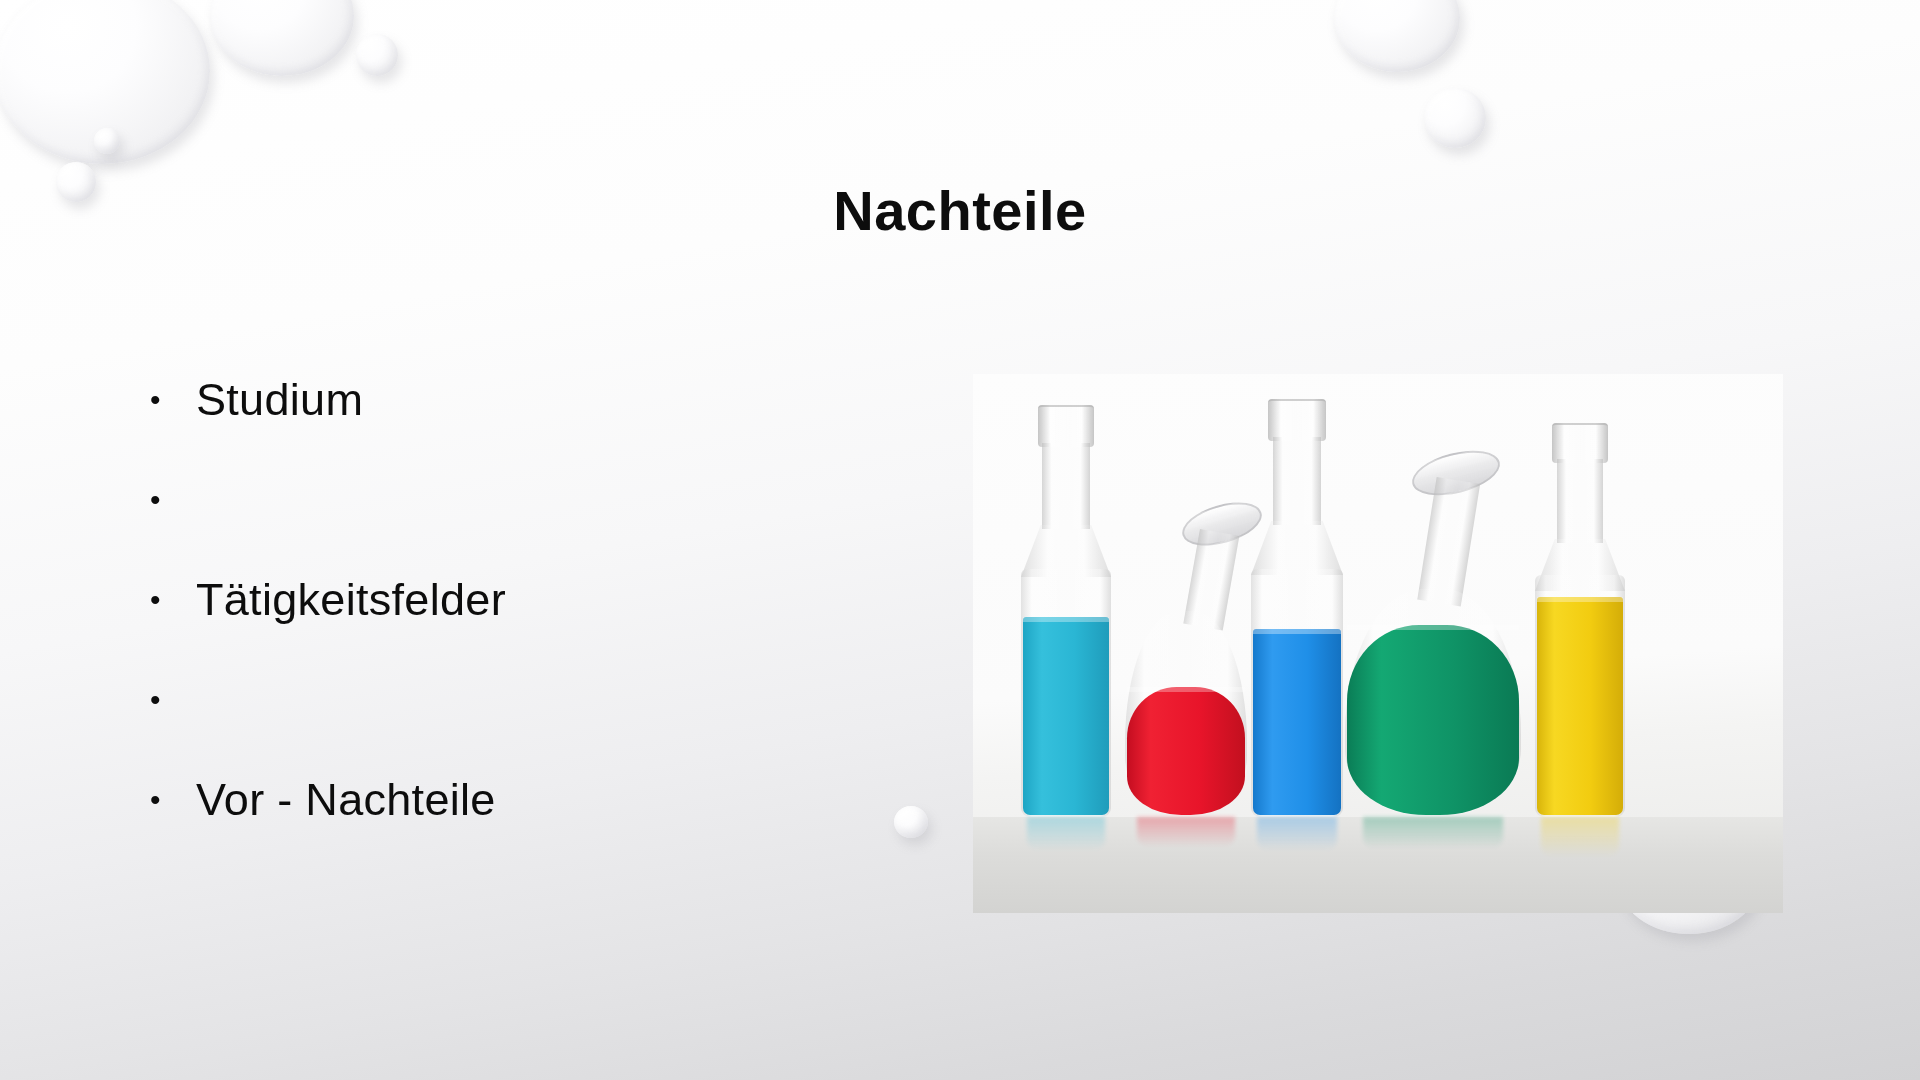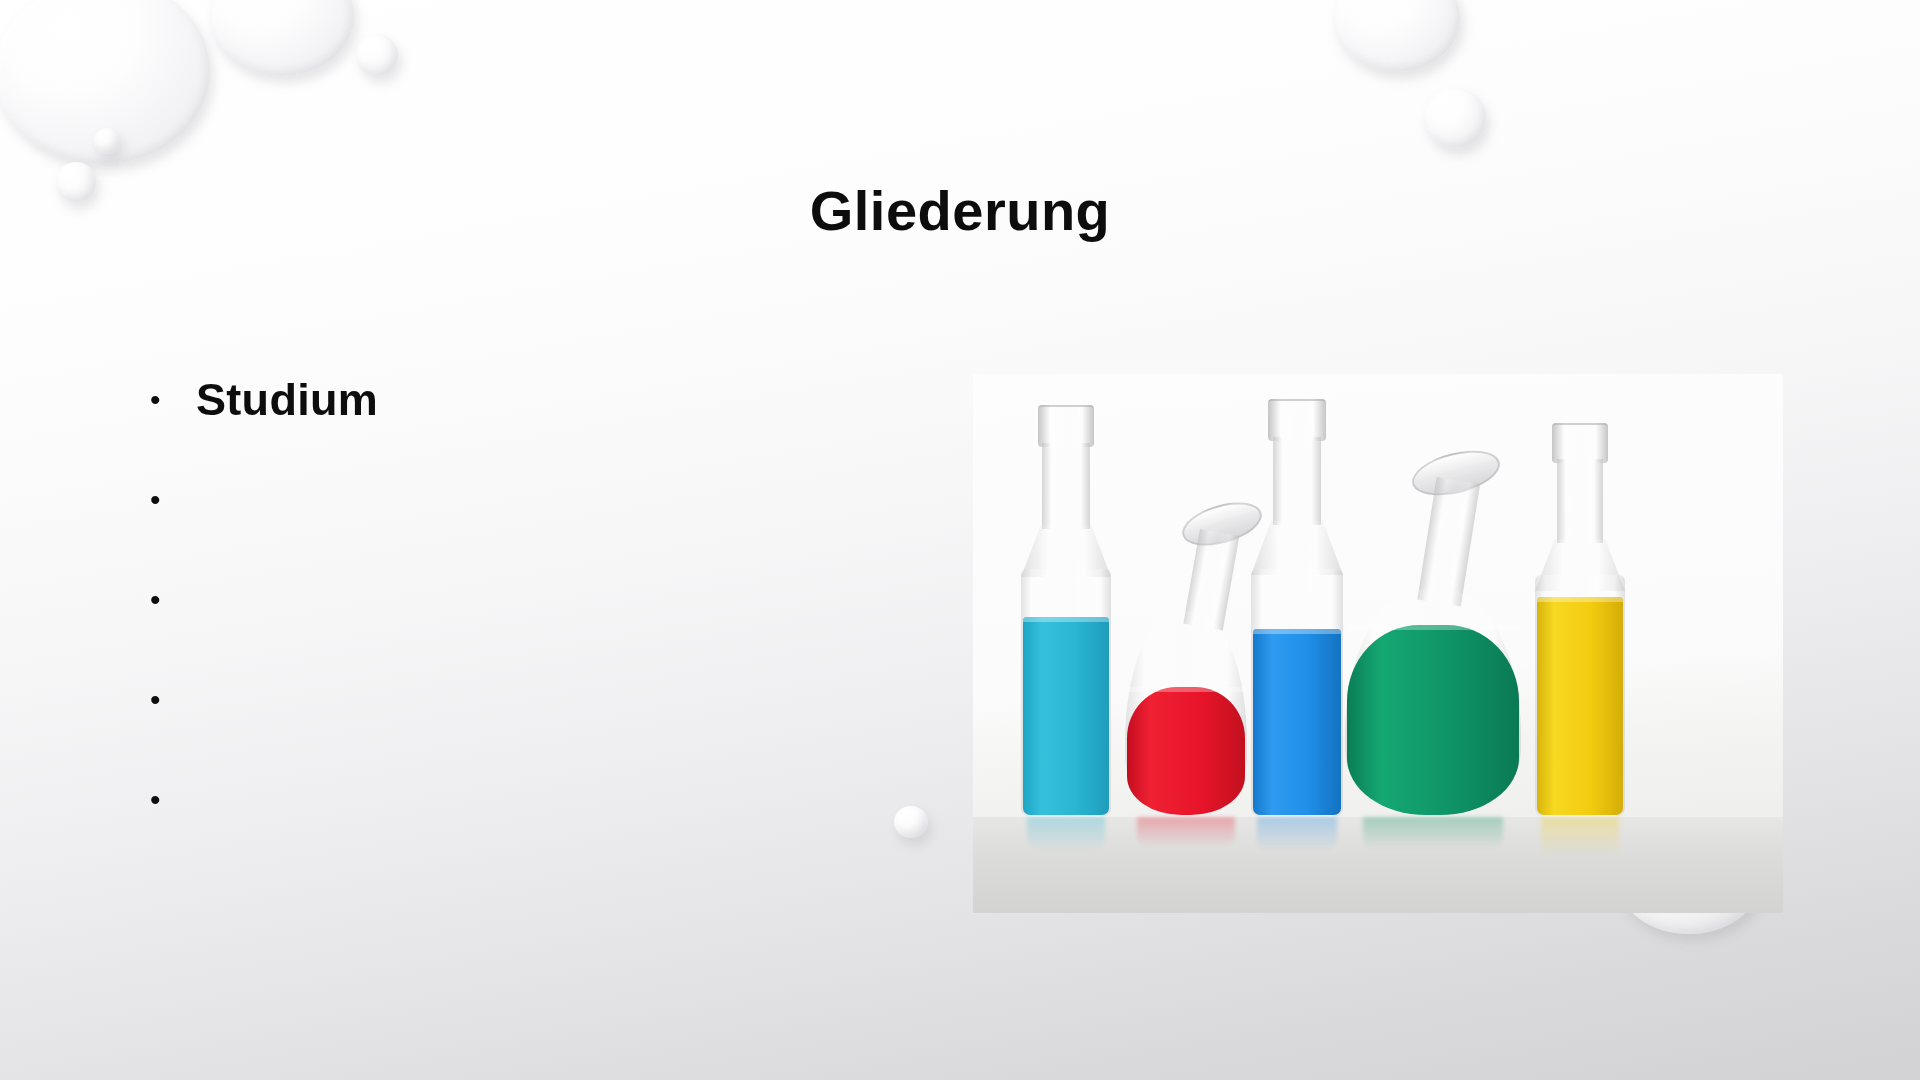--- a/index.html
+++ b/index.html
@@ -73,21 +73,21 @@
   .bullet-dot {
     width: 46px;
     flex: 0 0 46px;
     font-size: 30px;
     color: #0d0d0d;
     line-height: 1;
     text-align: left;
   }
   .bullet-label {
     font-size: 45px;
-    font-weight: bold;
+    font-weight: normal;
     color: #0d0d0d;
     letter-spacing: 0.3px;
     white-space: nowrap;
   }
 
   
   .photo {
     position: absolute;
     left: 973px;
     top: 374px;
@@ -241,43 +241,45 @@
 
     <div class="drop" style="left:1478px; top:642px; width:40px; height:38px;"></div>
     <div class="drop" style="left:1490px; top:690px; width:82px; height:72px;"></div>
     <div class="drop" style="left:1356px; top:762px; width:172px; height:128px;"></div>
     <div class="drop" style="left:1062px; top:790px; width:74px; height:66px;"></div>
     <div class="drop" style="left:894px; top:806px; width:34px; height:32px;"></div>
     <div class="drop" style="left:1232px; top:812px; width:24px; height:24px;"></div>
     <div class="drop" style="left:1618px; top:826px; width:142px; height:108px;"></div>
   </div>
 
-  <div class="title">Gliederung</div>
+  <div class="title">Nachteile</div>
 
   <div class="bullets">
 
     <div class="bullet-row">
       <span class="bullet-dot">•</span>
       <span class="bullet-label">Studium</span>
     </div>
 
     <div class="bullet-row">
       <span class="bullet-dot">•</span>
     </div>
 
     <div class="bullet-row">
       <span class="bullet-dot">•</span>
-    </div>
-
-    <div class="bullet-row">
-      <span class="bullet-dot">•</span>
-    </div>
-
-    <div class="bullet-row">
-      <span class="bullet-dot">•</span>
+      <span class="bullet-label">Tätigkeitsfelder</span>
+    </div>
+
+    <div class="bullet-row">
+      <span class="bullet-dot">•</span>
+    </div>
+
+    <div class="bullet-row">
+      <span class="bullet-dot">•</span>
+      <span class="bullet-label">Vor - Nachteile</span>
     </div>
 
   </div>
 
   <div class="photo">
     <div class="surface"></div>
 
     <div class="bottle" style="left:48px; width:90px; height:412px;">
       <div class="lip" style="top:0; width:56px; height:40px;"></div>
       <div class="neck" style="top:38px; width:48px; height:86px;"></div>

